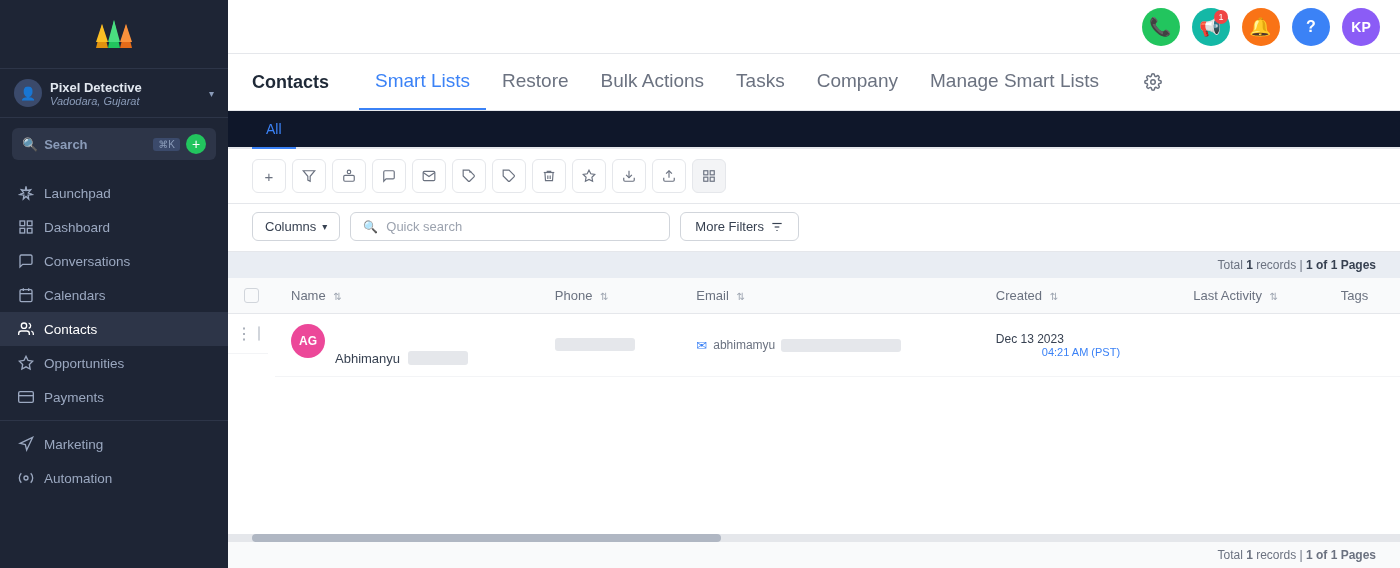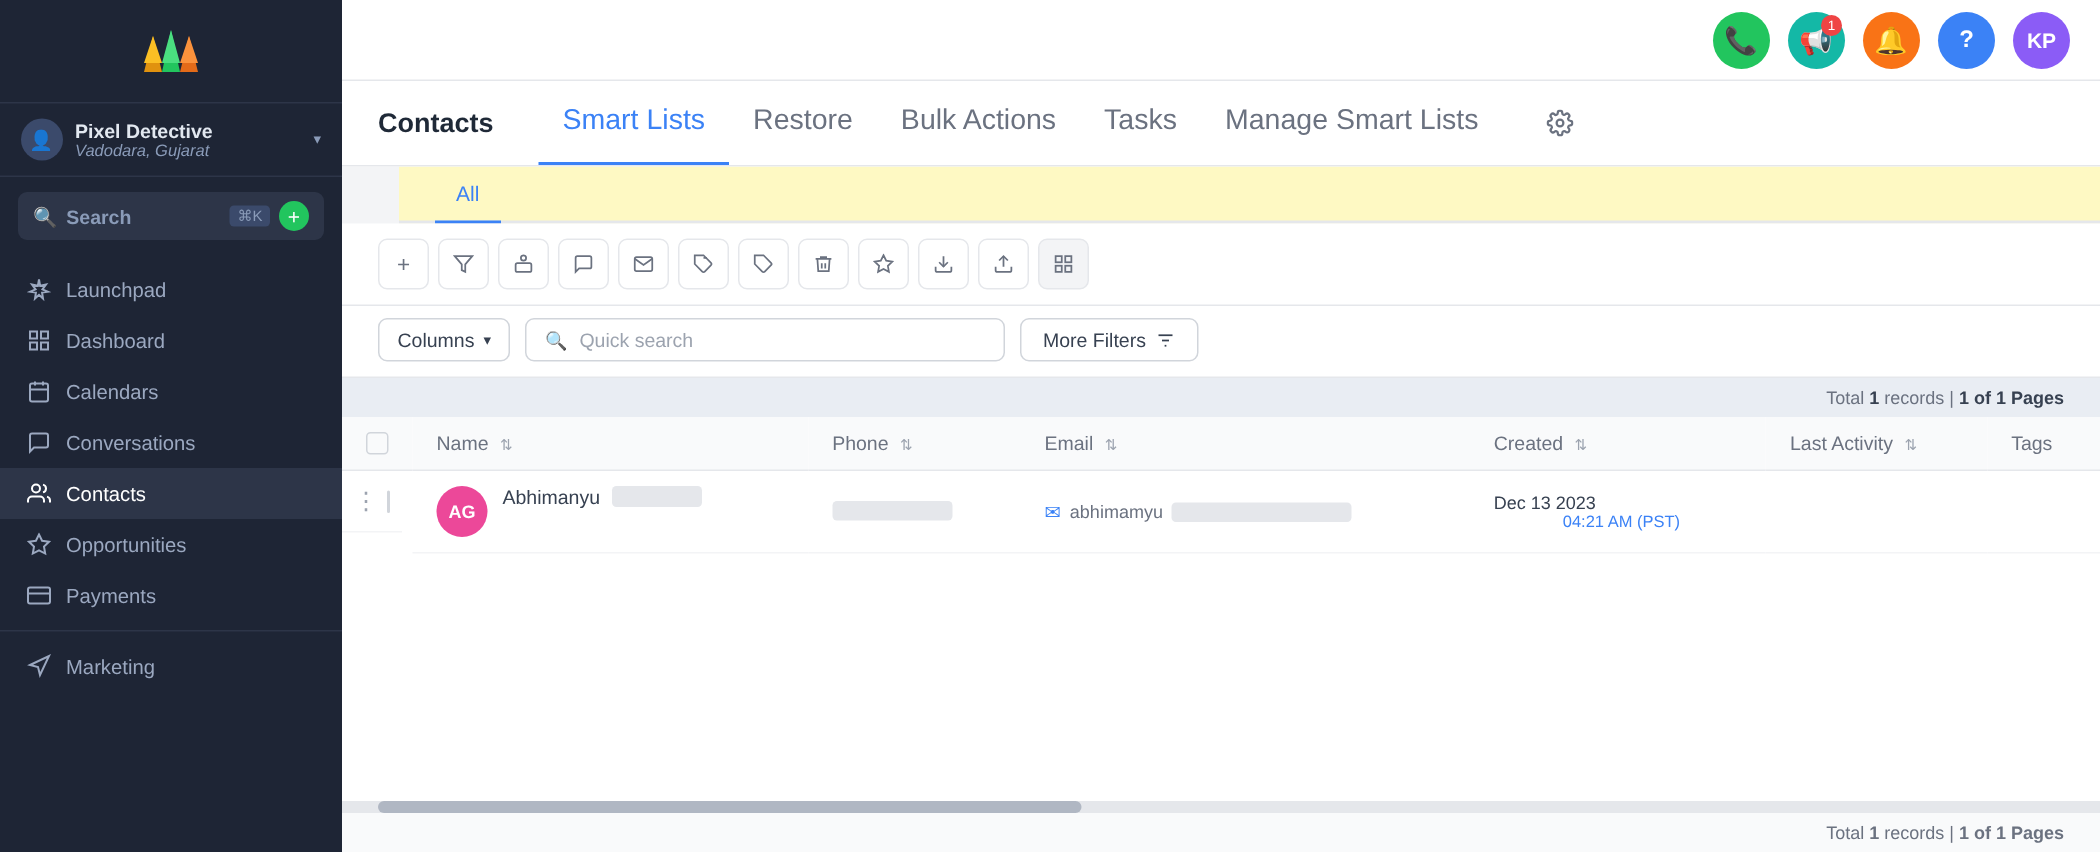--- a/index.html
+++ b/index.html
@@ -144,26 +144,25 @@
     .gear-btn {
       display: flex; align-items: center; justify-content: center;
       padding: 8px; cursor: pointer; color: #6b7280; font-size: 16px;
     }
 
     
     .content { flex: 1; overflow: hidden; display: flex; flex-direction: column; background: #f3f4f6; }
 
     
     .sub-tabs {
-      background: #fef9c3;
+      background: #0f172a;
       padding: 0 24px;
       display: flex;
       gap: 0;
       border-bottom: 2px solid #e5e7eb;
-      margin-left: 38px;
     }
     .sub-tab {
       padding: 10px 14px;
       font-size: 14px;
       color: #6b7280;
       cursor: pointer;
       border-bottom: 2px solid transparent;
       margin-bottom: -2px;
     }
     .sub-tab.active { color: #3b82f6; border-bottom-color: #3b82f6; font-weight: 500; }
@@ -262,21 +261,21 @@
     }
     .checkbox-cell { width: 40px; }
     .checkbox { width: 15px; height: 15px; border: 1.5px solid #d1d5db; border-radius: 3px; cursor: pointer; }
     .contact-avatar {
       width: 34px; height: 34px; border-radius: 50%;
       background: #ec4899; color: white;
       display: flex; align-items: center; justify-content: center;
       font-size: 12px; font-weight: 600; flex-shrink: 0;
     }
     .contact-name-cell { display: flex; align-items: flex-start; gap: 10px; }
-    .contact-name { font-size: 13px; color: #374151; }
+    .contact-name { font-size: 13px; color: #374151; margin-top: 27px; }
     .email-cell { display: flex; align-items: center; gap: 6px; }
     .email-icon { color: #3b82f6; font-size: 13px; }
     .email-text { color: #6b7280; font-size: 12px; }
     .blurred { background: #e5e7eb; border-radius: 3px; color: transparent; user-select: none; display: inline-block; }
     .date-text { font-size: 12px; color: #374151; }
     .time-text { font-size: 11px; color: #3b82f6; margin-left: 46px; }
     .dot-menu { font-size: 16px; cursor: pointer; color: #9ca3af; }
     .scrollbar-row { height: 8px; background: #e5e7eb; }
     .scrollbar-thumb { height: 8px; width: 40%; background: #b0b7c3; border-radius: 4px; margin-left: 24px; }
     .bottom-records { text-align: right; padding: 6px 24px; font-size: 12px; color: #6b7280; background: #f9fafb; }
@@ -327,33 +326,33 @@
       <svg viewBox="0 0 24 24" fill="none" stroke="currentColor" stroke-width="2">
           <rect x="3" y="3" width="7" height="7"></rect>
           <rect x="14" y="3" width="7" height="7"></rect>
           <rect x="3" y="14" width="7" height="7"></rect>
           <rect x="14" y="14" width="7" height="7"></rect>
         </svg>
       <span>Dashboard</span>
     </div>
     <div class="nav-item">
       <svg viewBox="0 0 24 24" fill="none" stroke="currentColor" stroke-width="2">
+          <path d="M21 15a2 2 0 01-2 2H7l-4 4V5a2 2 0 012-2h14a2 2 0 012 2z"></path>
+        </svg>
+      <span>Conversations</span>
+    </div>
+    <div class="nav-item">
+      <svg viewBox="0 0 24 24" fill="none" stroke="currentColor" stroke-width="2">
           <rect x="3" y="4" width="18" height="18" rx="2"></rect>
           <line x1="16" y1="2" x2="16" y2="6"></line>
           <line x1="8" y1="2" x2="8" y2="6"></line>
           <line x1="3" y1="10" x2="21" y2="10"></line>
         </svg>
       <span>Calendars</span>
     </div>
-    <div class="nav-item">
-      <svg viewBox="0 0 24 24" fill="none" stroke="currentColor" stroke-width="2">
-          <path d="M21 15a2 2 0 01-2 2H7l-4 4V5a2 2 0 012-2h14a2 2 0 012 2z"></path>
-        </svg>
-      <span>Conversations</span>
-    </div>
     <div class="nav-item active">
       <svg viewBox="0 0 24 24" fill="none" stroke="currentColor" stroke-width="2">
           <path d="M17 21v-2a4 4 0 00-4-4H5a4 4 0 00-4 4v2"></path>
           <circle cx="9" cy="7" r="4"></circle>
           <path d="M23 21v-2a4 4 0 00-3-3.87"></path>
           <path d="M16 3.13a4 4 0 010 7.75"></path>
         </svg>
       <span>Contacts</span>
     </div>
     <div class="nav-item">
@@ -368,20 +367,27 @@
           <line x1="1" y1="10" x2="23" y2="10"></line>
         </svg>
       <span>Payments</span>
     </div>
     <div class="sidebar-divider"></div>
     <div class="nav-item">
       <svg viewBox="0 0 24 24" fill="none" stroke="currentColor" stroke-width="2">
           <polygon points="3 11 22 2 13 21 11 13 3 11"></polygon>
         </svg>
       <span>Marketing</span>
+    </div>
+    <div class="nav-item">
+      <svg viewBox="0 0 24 24" fill="none" stroke="currentColor" stroke-width="2">
+          <circle cx="12" cy="12" r="3"></circle>
+          <path d="M19.07 4.93a10 10 0 010 14.14M4.93 4.93a10 10 0 000 14.14"></path>
+        </svg>
+      <span>Automation</span>
     </div>
   </nav>
 </div>
 
 <div class="main">
 
   <div class="topbar">
     <div class="topbar-icon-btn green">
       <span>📞</span>
     </div>
@@ -400,20 +406,21 @@
     </div>
   </div>
 
   <div class="page-header">
     <span class="page-title">Contacts</span>
     <div class="page-tabs">
       <div class="page-tab active">Smart Lists</div>
       <div class="page-tab">Restore</div>
       <div class="page-tab">Bulk Actions</div>
       <div class="page-tab">Tasks</div>
+      <div class="page-tab">Company</div>
       <div class="page-tab">Manage Smart Lists</div>
     </div>
     <div class="page-tab-divider"></div>
     <div class="gear-btn">
       <svg width="18" height="18" viewBox="0 0 24 24" fill="none" stroke="currentColor" stroke-width="2">
         <circle cx="12" cy="12" r="3"></circle>
         <path d="M19.4 15a1.65 1.65 0 00.33 1.82l.06.06a2 2 0 010 2.83 2 2 0 01-2.83 0l-.06-.06a1.65 1.65 0 00-1.82-.33 1.65 1.65 0 00-1 1.51V21a2 2 0 01-4 0v-.09A1.65 1.65 0 009 19.4a1.65 1.65 0 00-1.82.33l-.06.06a2 2 0 01-2.83-2.83l.06-.06A1.65 1.65 0 004.68 15a1.65 1.65 0 00-1.51-1H3a2 2 0 010-4h.09A1.65 1.65 0 004.6 9a1.65 1.65 0 00-.33-1.82l-.06-.06a2 2 0 012.83-2.83l.06.06A1.65 1.65 0 009 4.68a1.65 1.65 0 001-1.51V3a2 2 0 014 0v.09a1.65 1.65 0 001 1.51 1.65 1.65 0 001.82-.33l.06-.06a2 2 0 012.83 2.83l-.06.06A1.65 1.65 0 0019.4 9a1.65 1.65 0 001.51 1H21a2 2 0 010 4h-.09a1.65 1.65 0 00-1.51 1z"></path>
       </svg>
     </div>
   </div>

